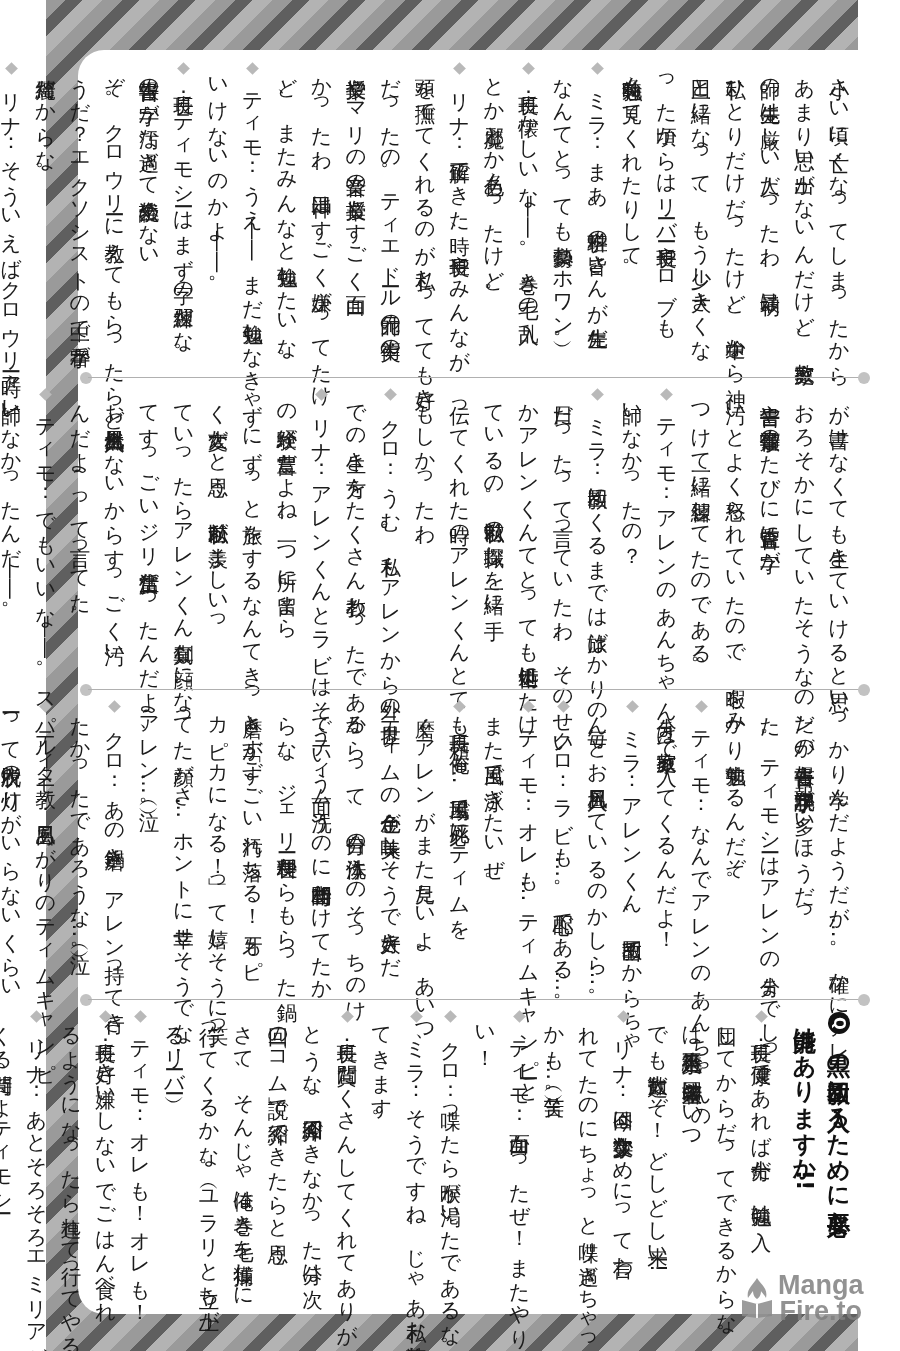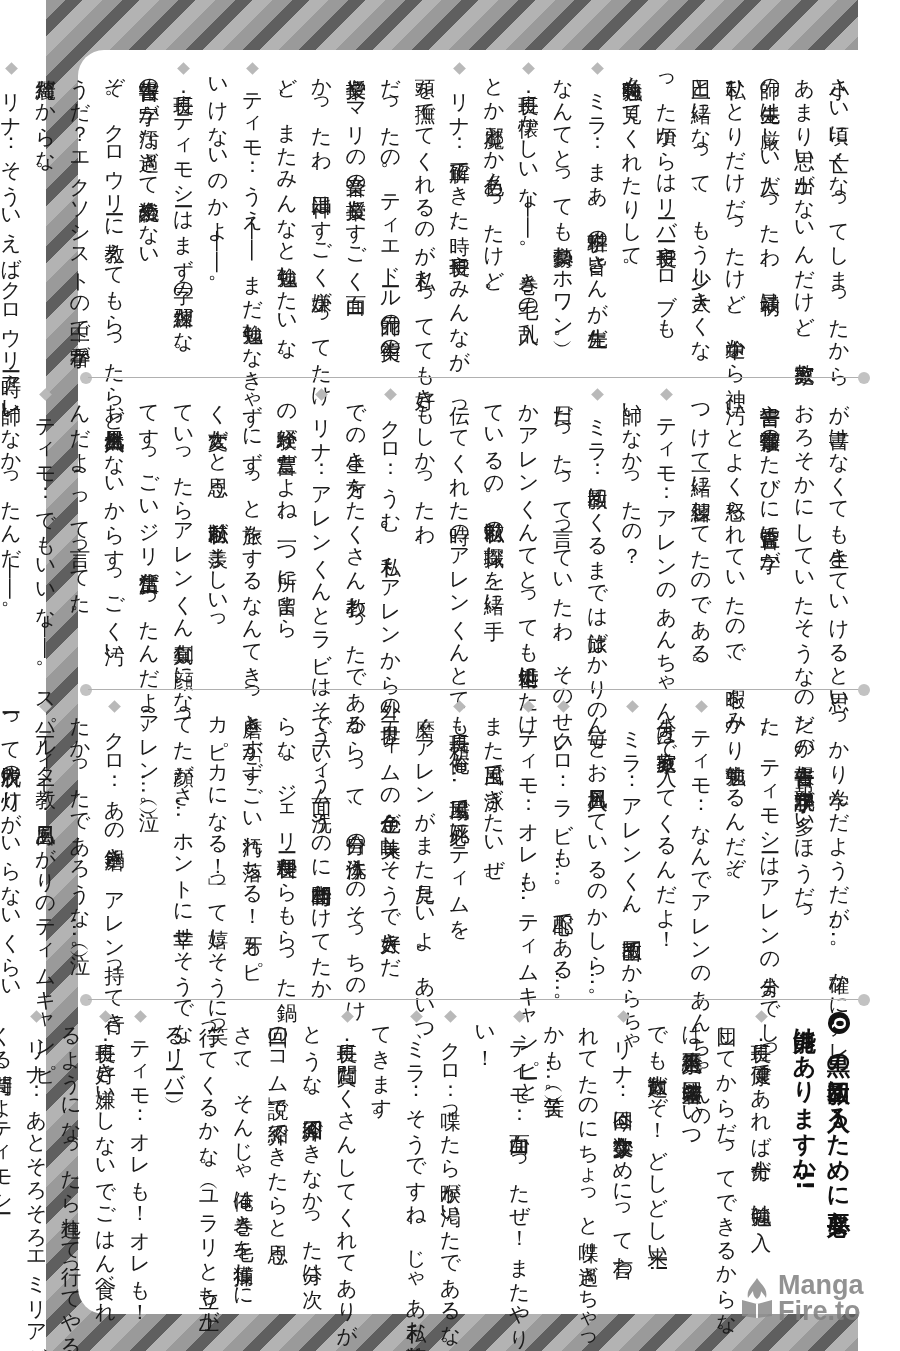--- a/index.html
+++ b/index.html
@@ -16,21 +16,21 @@
   .divider{position:absolute;left:2px;right:8px;height:12px;}
   .divider .line{position:absolute;left:8px;right:8px;top:5px;border-top:1.5px solid #b0b0b0;}
   .divider .dot{position:absolute;top:0;width:12px;height:12px;border-radius:50%;background:#c2c2c2;}
   .divider .dot.l{left:0}.divider .dot.r{right:0}
   .q-head{writing-mode:vertical-rl;font-weight:bold;font-size:23px;line-height:34px;color:#111;}
   .q-mark{display:inline-block;width:22px;height:22px;border-radius:50%;background:#111;color:#fff;
     text-align:center;line-height:22px;font-size:15px;margin-bottom:4px;}
   .watermark{position:absolute;left:738px;top:1270px;width:150px;height:60px;color:#7f7f7f;opacity:0.85;}
   .watermark .wm-icon{position:absolute;left:2px;top:6px;width:34px;height:42px;}
   .watermark .wm-text{position:absolute;left:40px;top:2px;font-family:"Liberation Sans",sans-serif;
-    font-weight:bold;font-size:27px;line-height:26px;}
+    font-weight:bold;font-size:27px;line-height:26px;text-align:center;}
 </style>
 </head>
 <body>
 
 <div class="frame"></div>
 <div class="frame-right-cut"></div>
 
 <div class="panel">
 
   <div class="section" style="top:14px;height:305px;">

